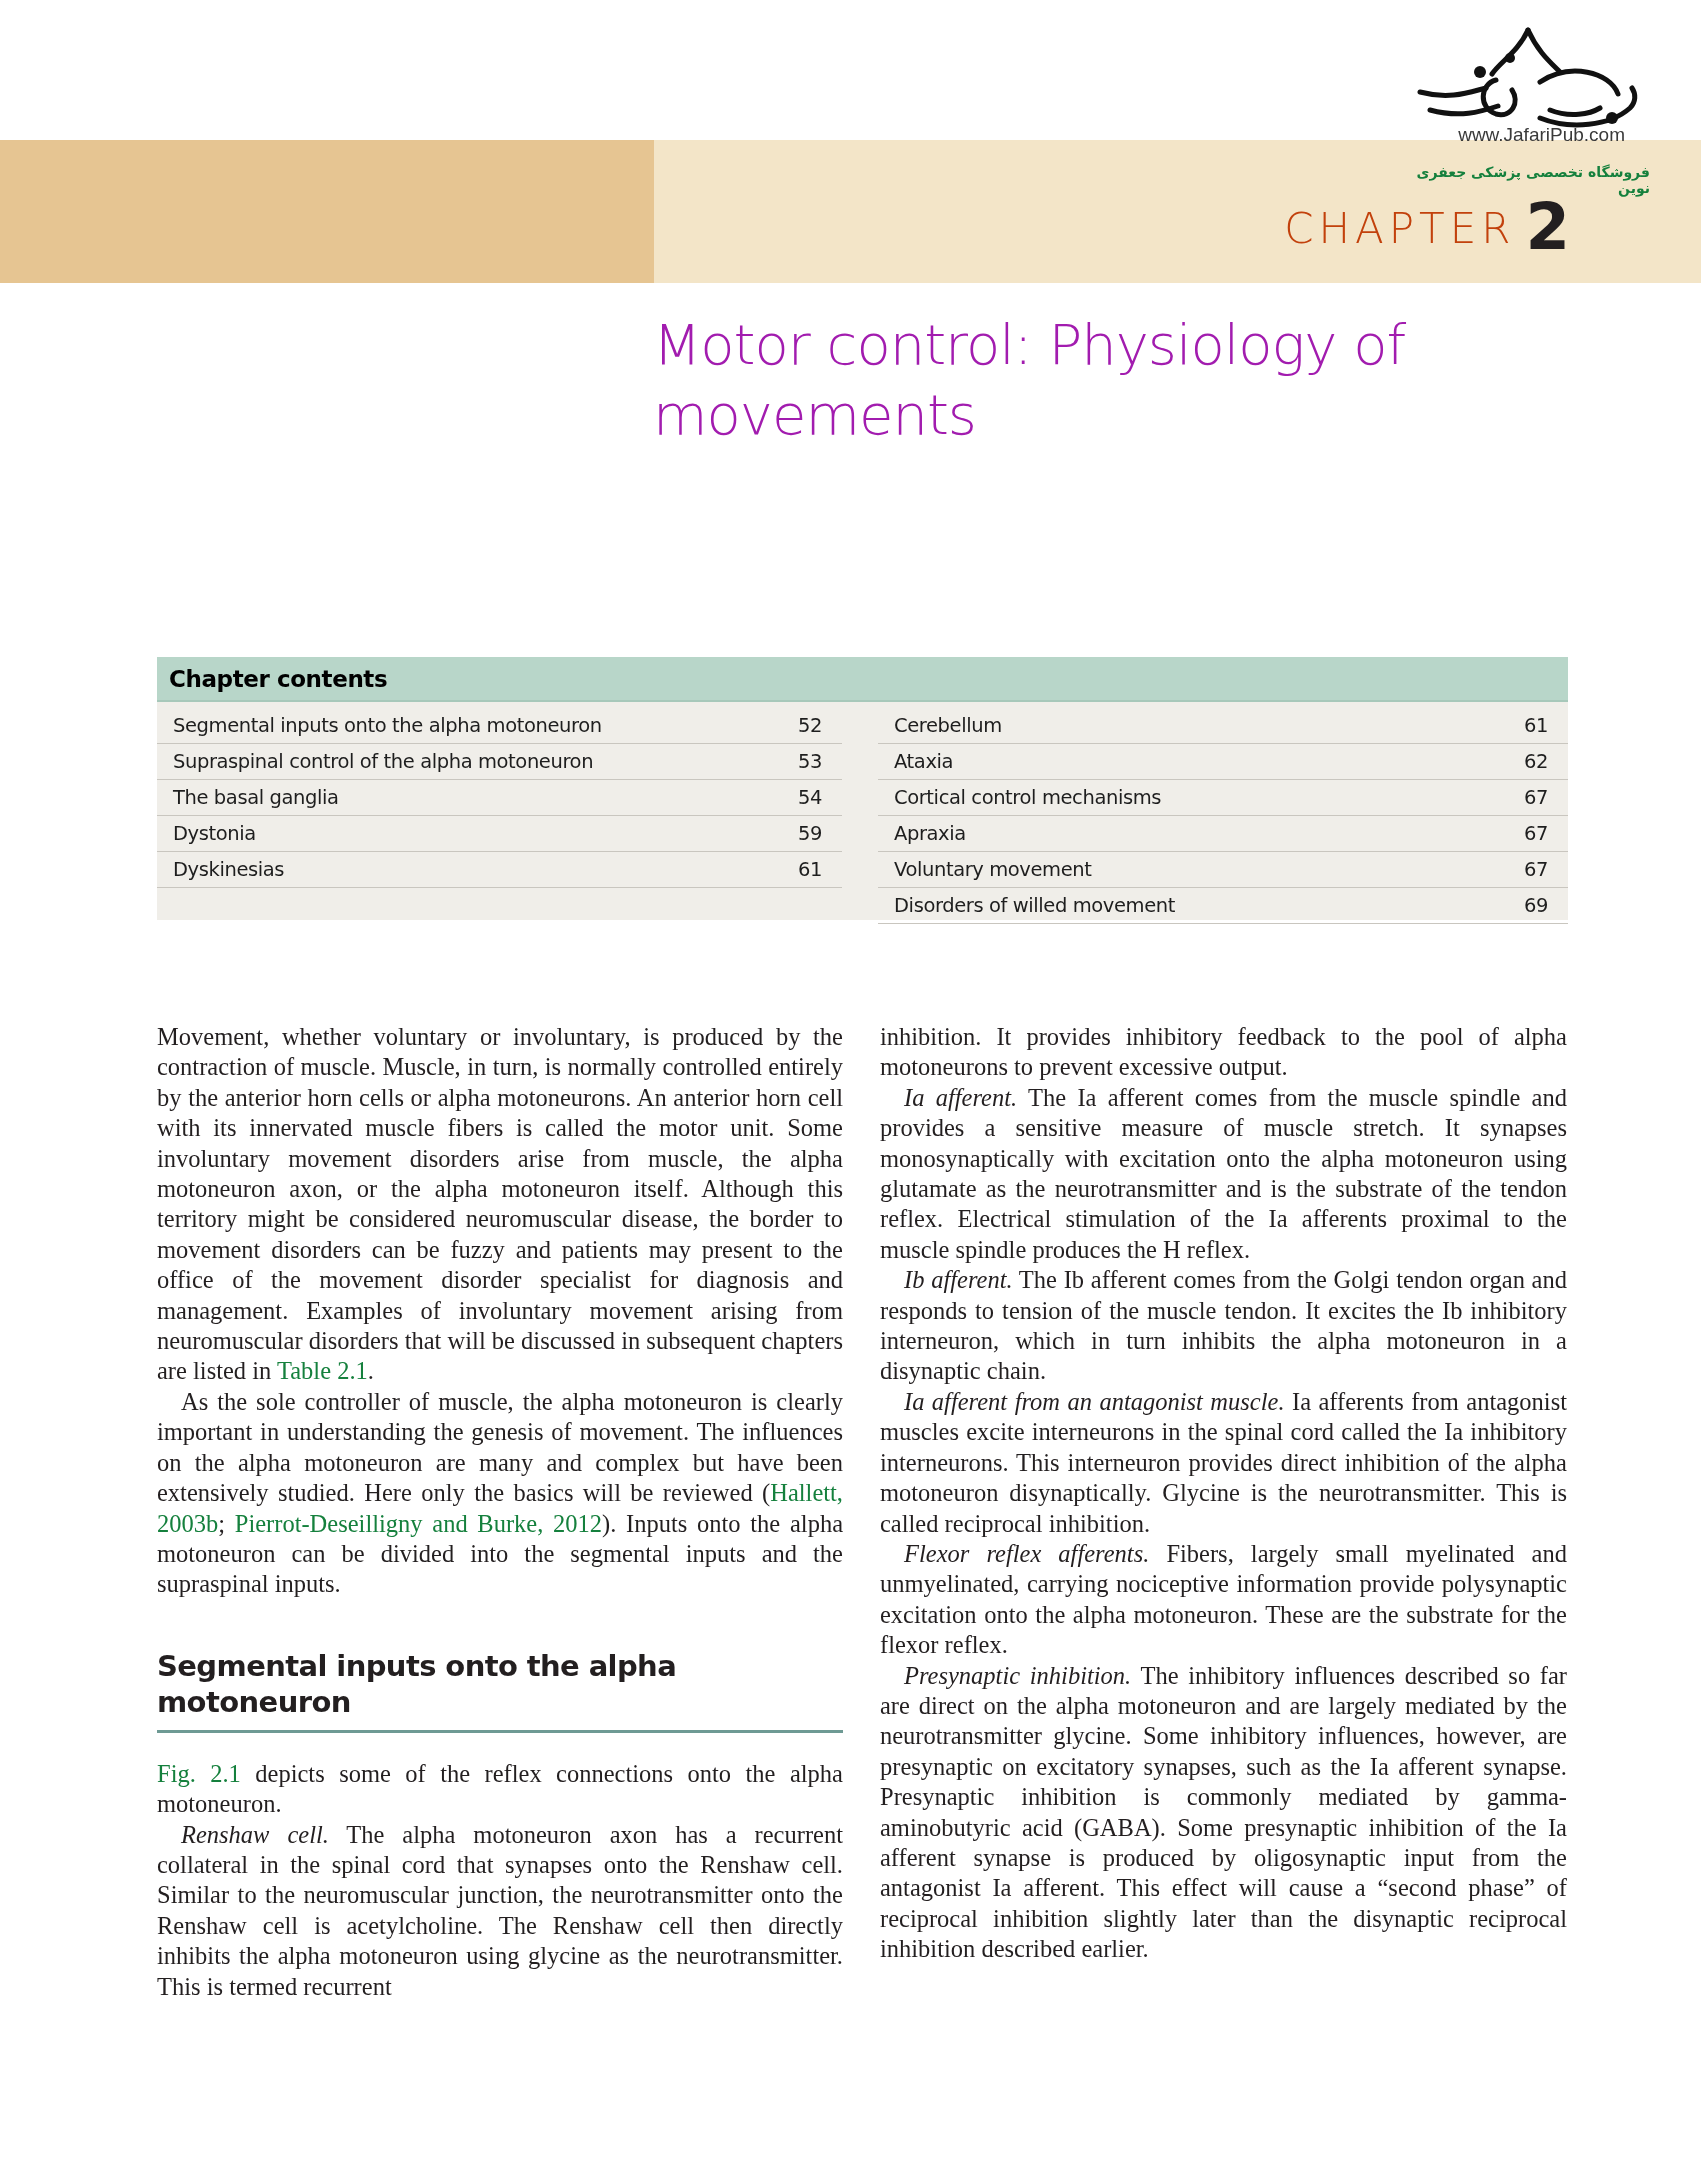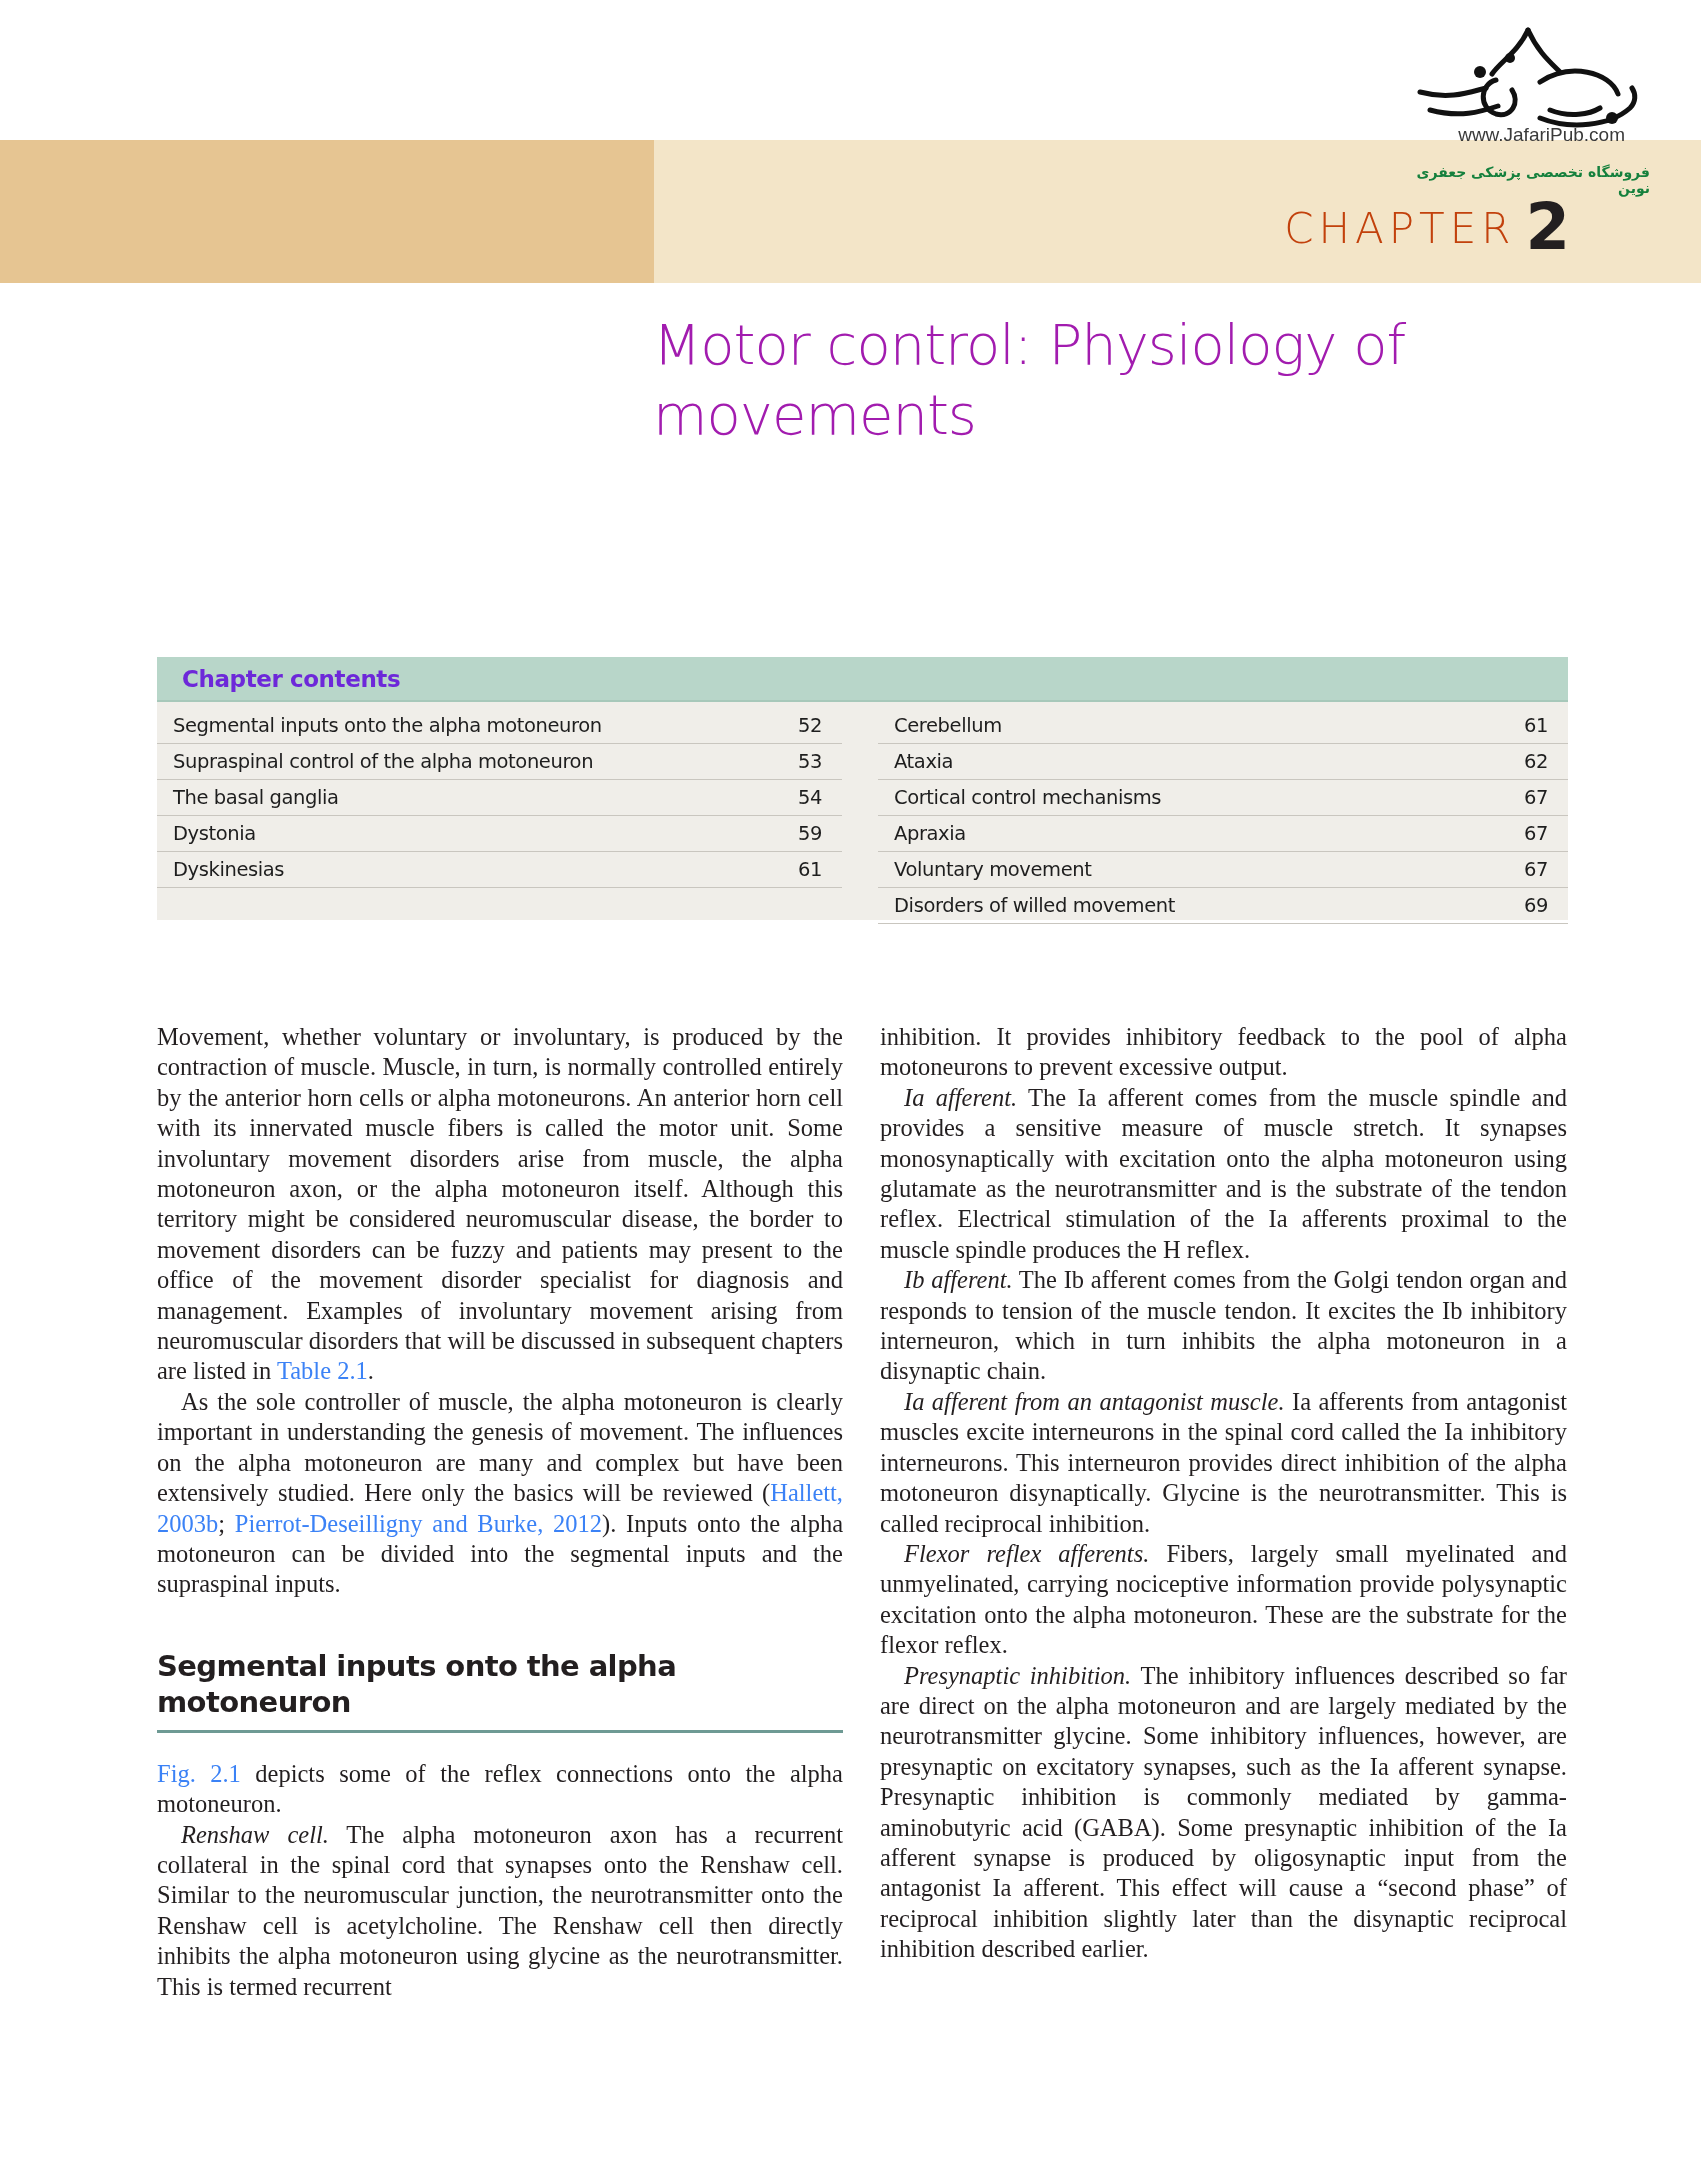--- a/index.html
+++ b/index.html
@@ -44,21 +44,21 @@
     font-family: "DejaVu Sans", sans-serif; font-weight: 200; font-size: 56px;
     line-height: 70px; color: #a21caf; letter-spacing: -1px;
   }
   .toc {
     position: absolute; left: 157px; top: 657px; width: 1411px; height: 263px;
     background: #f0eee9;
   }
   .toc-header {
     height: 43px; background: #b8d6c9; border-bottom: 2px solid #a7c8ba;
     font-family: "DejaVu Sans", sans-serif; font-weight: bold; font-size: 23px;
-    line-height: 44px; padding-left: 25px; color: #6d28d9; letter-spacing: -0.4px;
+    line-height: 44px; padding-left: 12px; color: #000000; letter-spacing: -0.4px;
   }
   .toc-col { position: absolute; top: 51px; }
   .toc-col.left { left: 0; width: 685px; }
   .toc-col.right { left: 721px; width: 690px; }
   .toc-row {
     height: 35px; border-bottom: 1.5px solid #c9c6bf; display: flex;
     justify-content: space-between; align-items: center;
     font-family: "DejaVu Sans", sans-serif; font-size: 19.5px; color: #1e1e1e;
     letter-spacing: -0.4px;
   }
@@ -68,21 +68,21 @@
   .col {
     position: absolute; top: 1022px; width: 686px;
     font-family: "Liberation Serif", serif; font-size: 24.5px; line-height: 30.4px;
     color: #231f20; text-align: justify; hyphens: manual;
   }
   .col.left { left: 157px; }
   .col.right { left: 880px; width: 687px; }
   .col p { margin: 0; text-indent: 0; }
   .col p.indent { text-indent: 24px; }
   .col em { font-style: italic; }
-  .link { color: #3b82f6; }
+  .link { color: #15803d; }
   .section-heading {
     margin: 48px 0 0 0; font-family: "DejaVu Sans", sans-serif; font-weight: bold;
     font-size: 29px; line-height: 36px; color: #231f20; letter-spacing: -0.6px;
     text-align: left; padding-bottom: 10px; border-bottom: 3px solid #6e9a94;
     margin-bottom: 26px;
   }
 </style>
 </head>
 <body>
 

